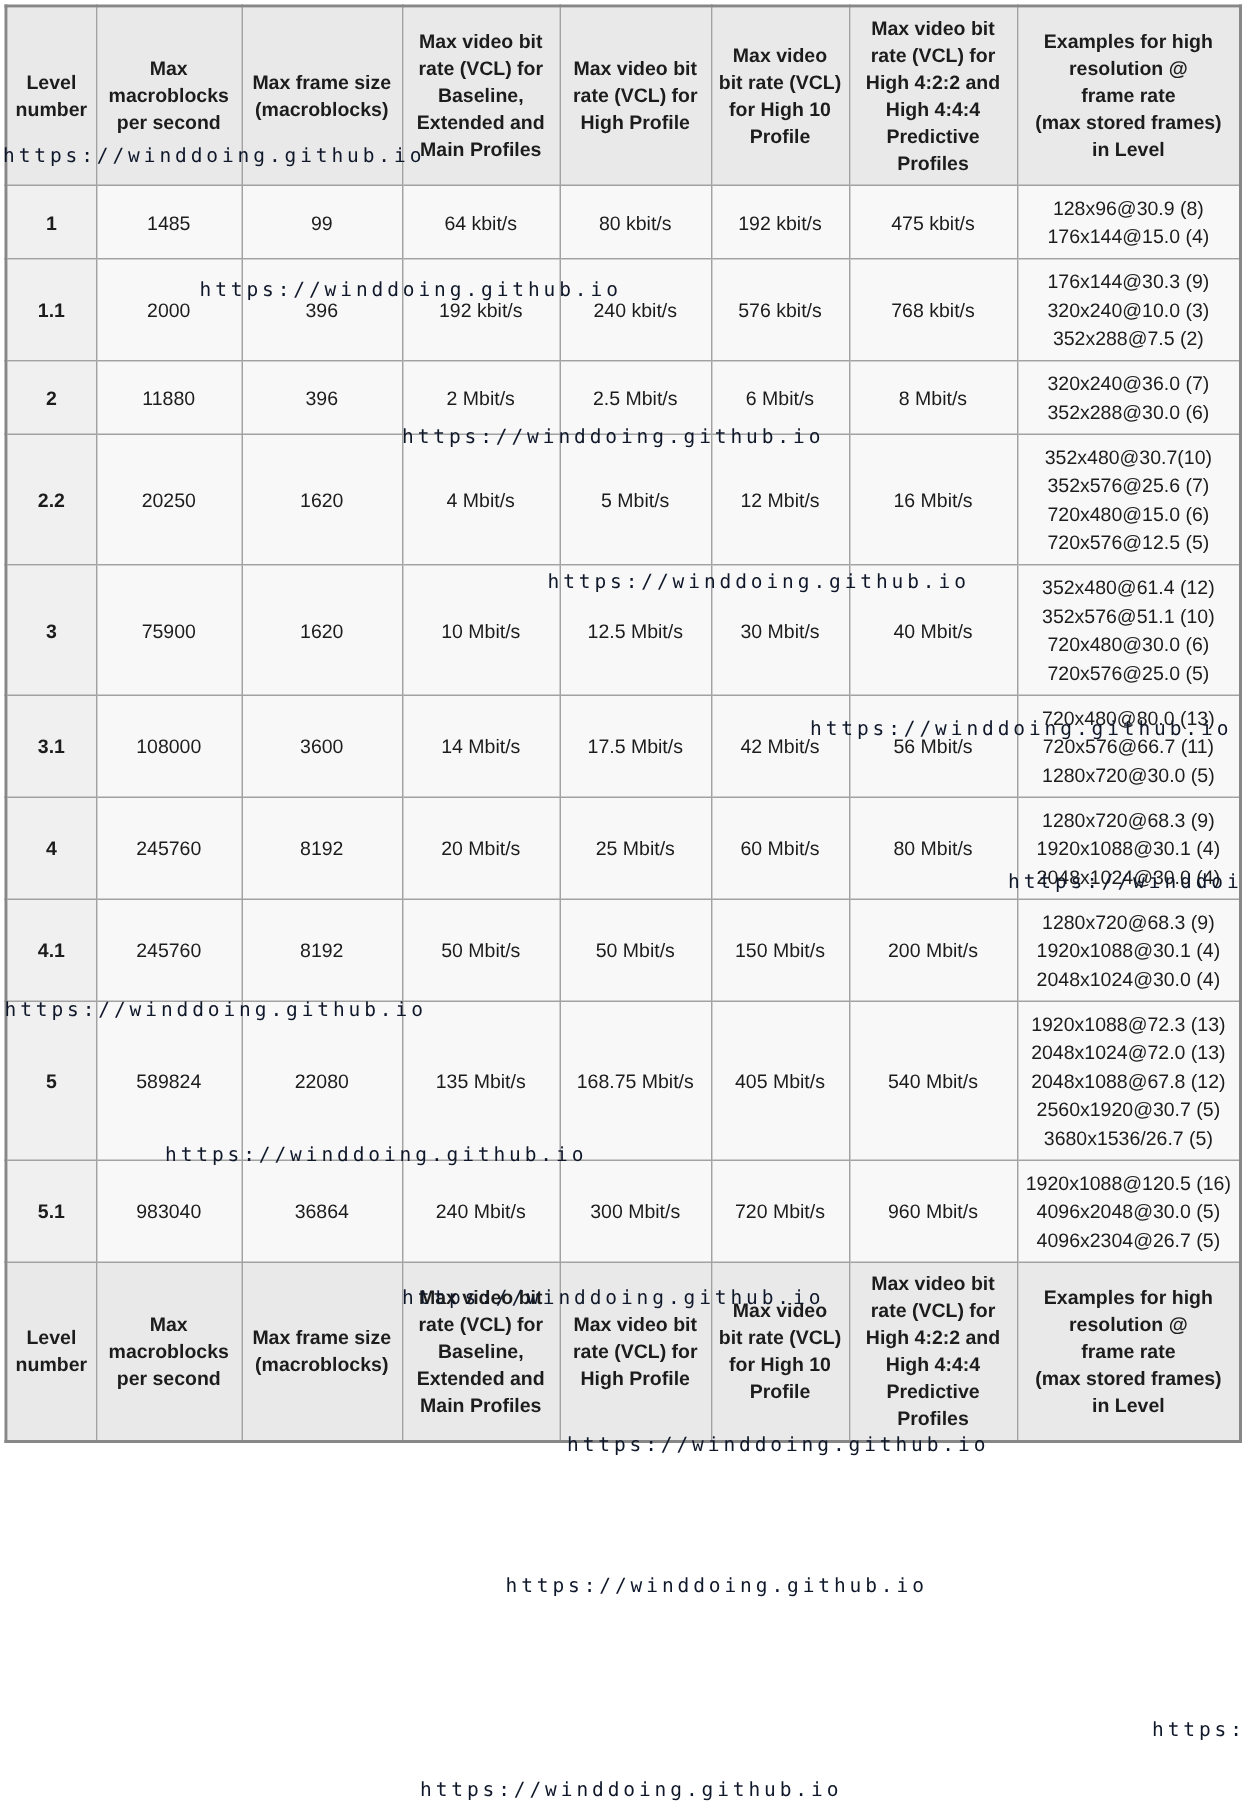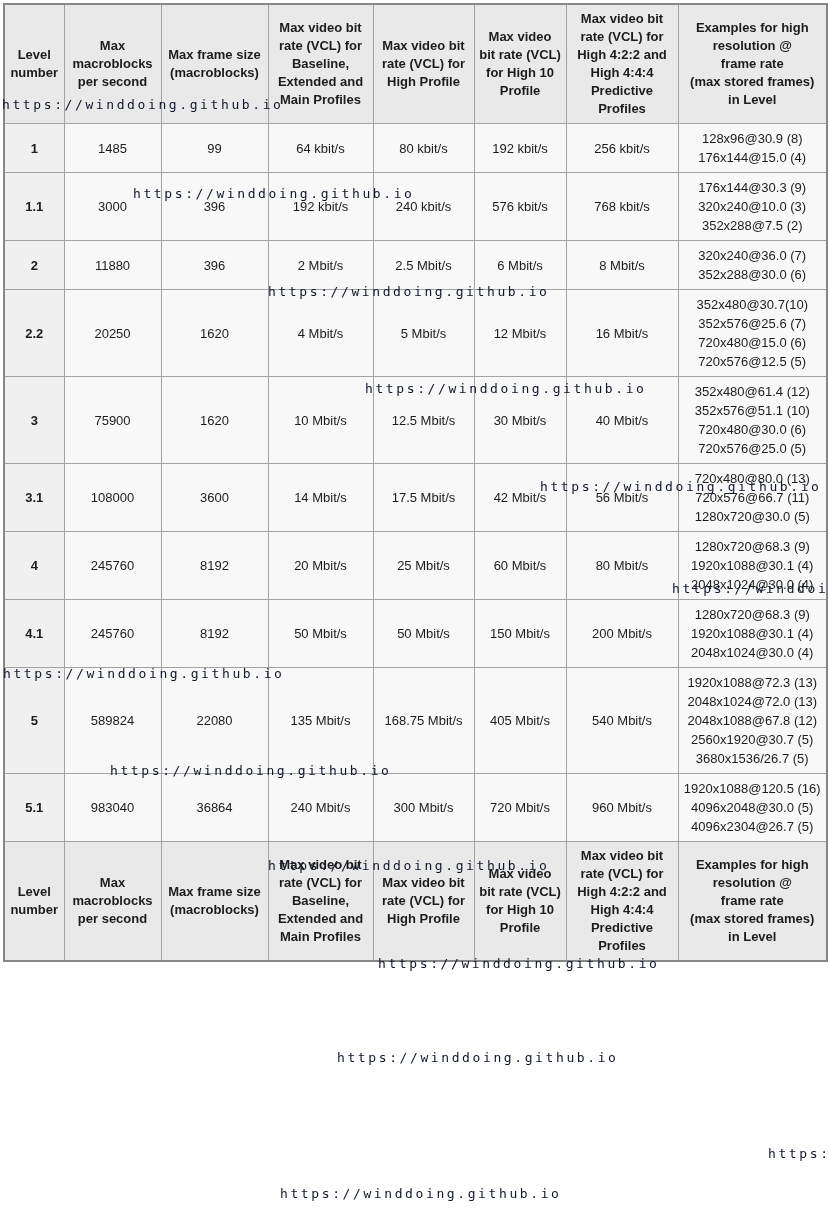--- a/index.html
+++ b/index.html
@@ -100,27 +100,27 @@
         </tr>
       </thead>
     <tbody>
         <tr>
           <td class="level-cell">1</td>
           <td>1485</td>
           <td>99</td>
           <td>64 kbit/s</td>
           <td>80 kbit/s</td>
           <td>192 kbit/s</td>
-          <td>256 kbit/s</td>
+          <td>475 kbit/s</td>
           <td class="examples-cell">128x96@30.9 (8)
 176x144@15.0 (4)</td>
         </tr>
         <tr>
           <td class="level-cell">1.1</td>
-          <td>3000</td>
+          <td>2000</td>
           <td>396</td>
           <td>192 kbit/s</td>
           <td>240 kbit/s</td>
           <td>576 kbit/s</td>
           <td>768 kbit/s</td>
           <td class="examples-cell">176x144@30.3 (9)
 320x240@10.0 (3)
 352x288@7.5 (2)</td>
         </tr>
         <tr>

